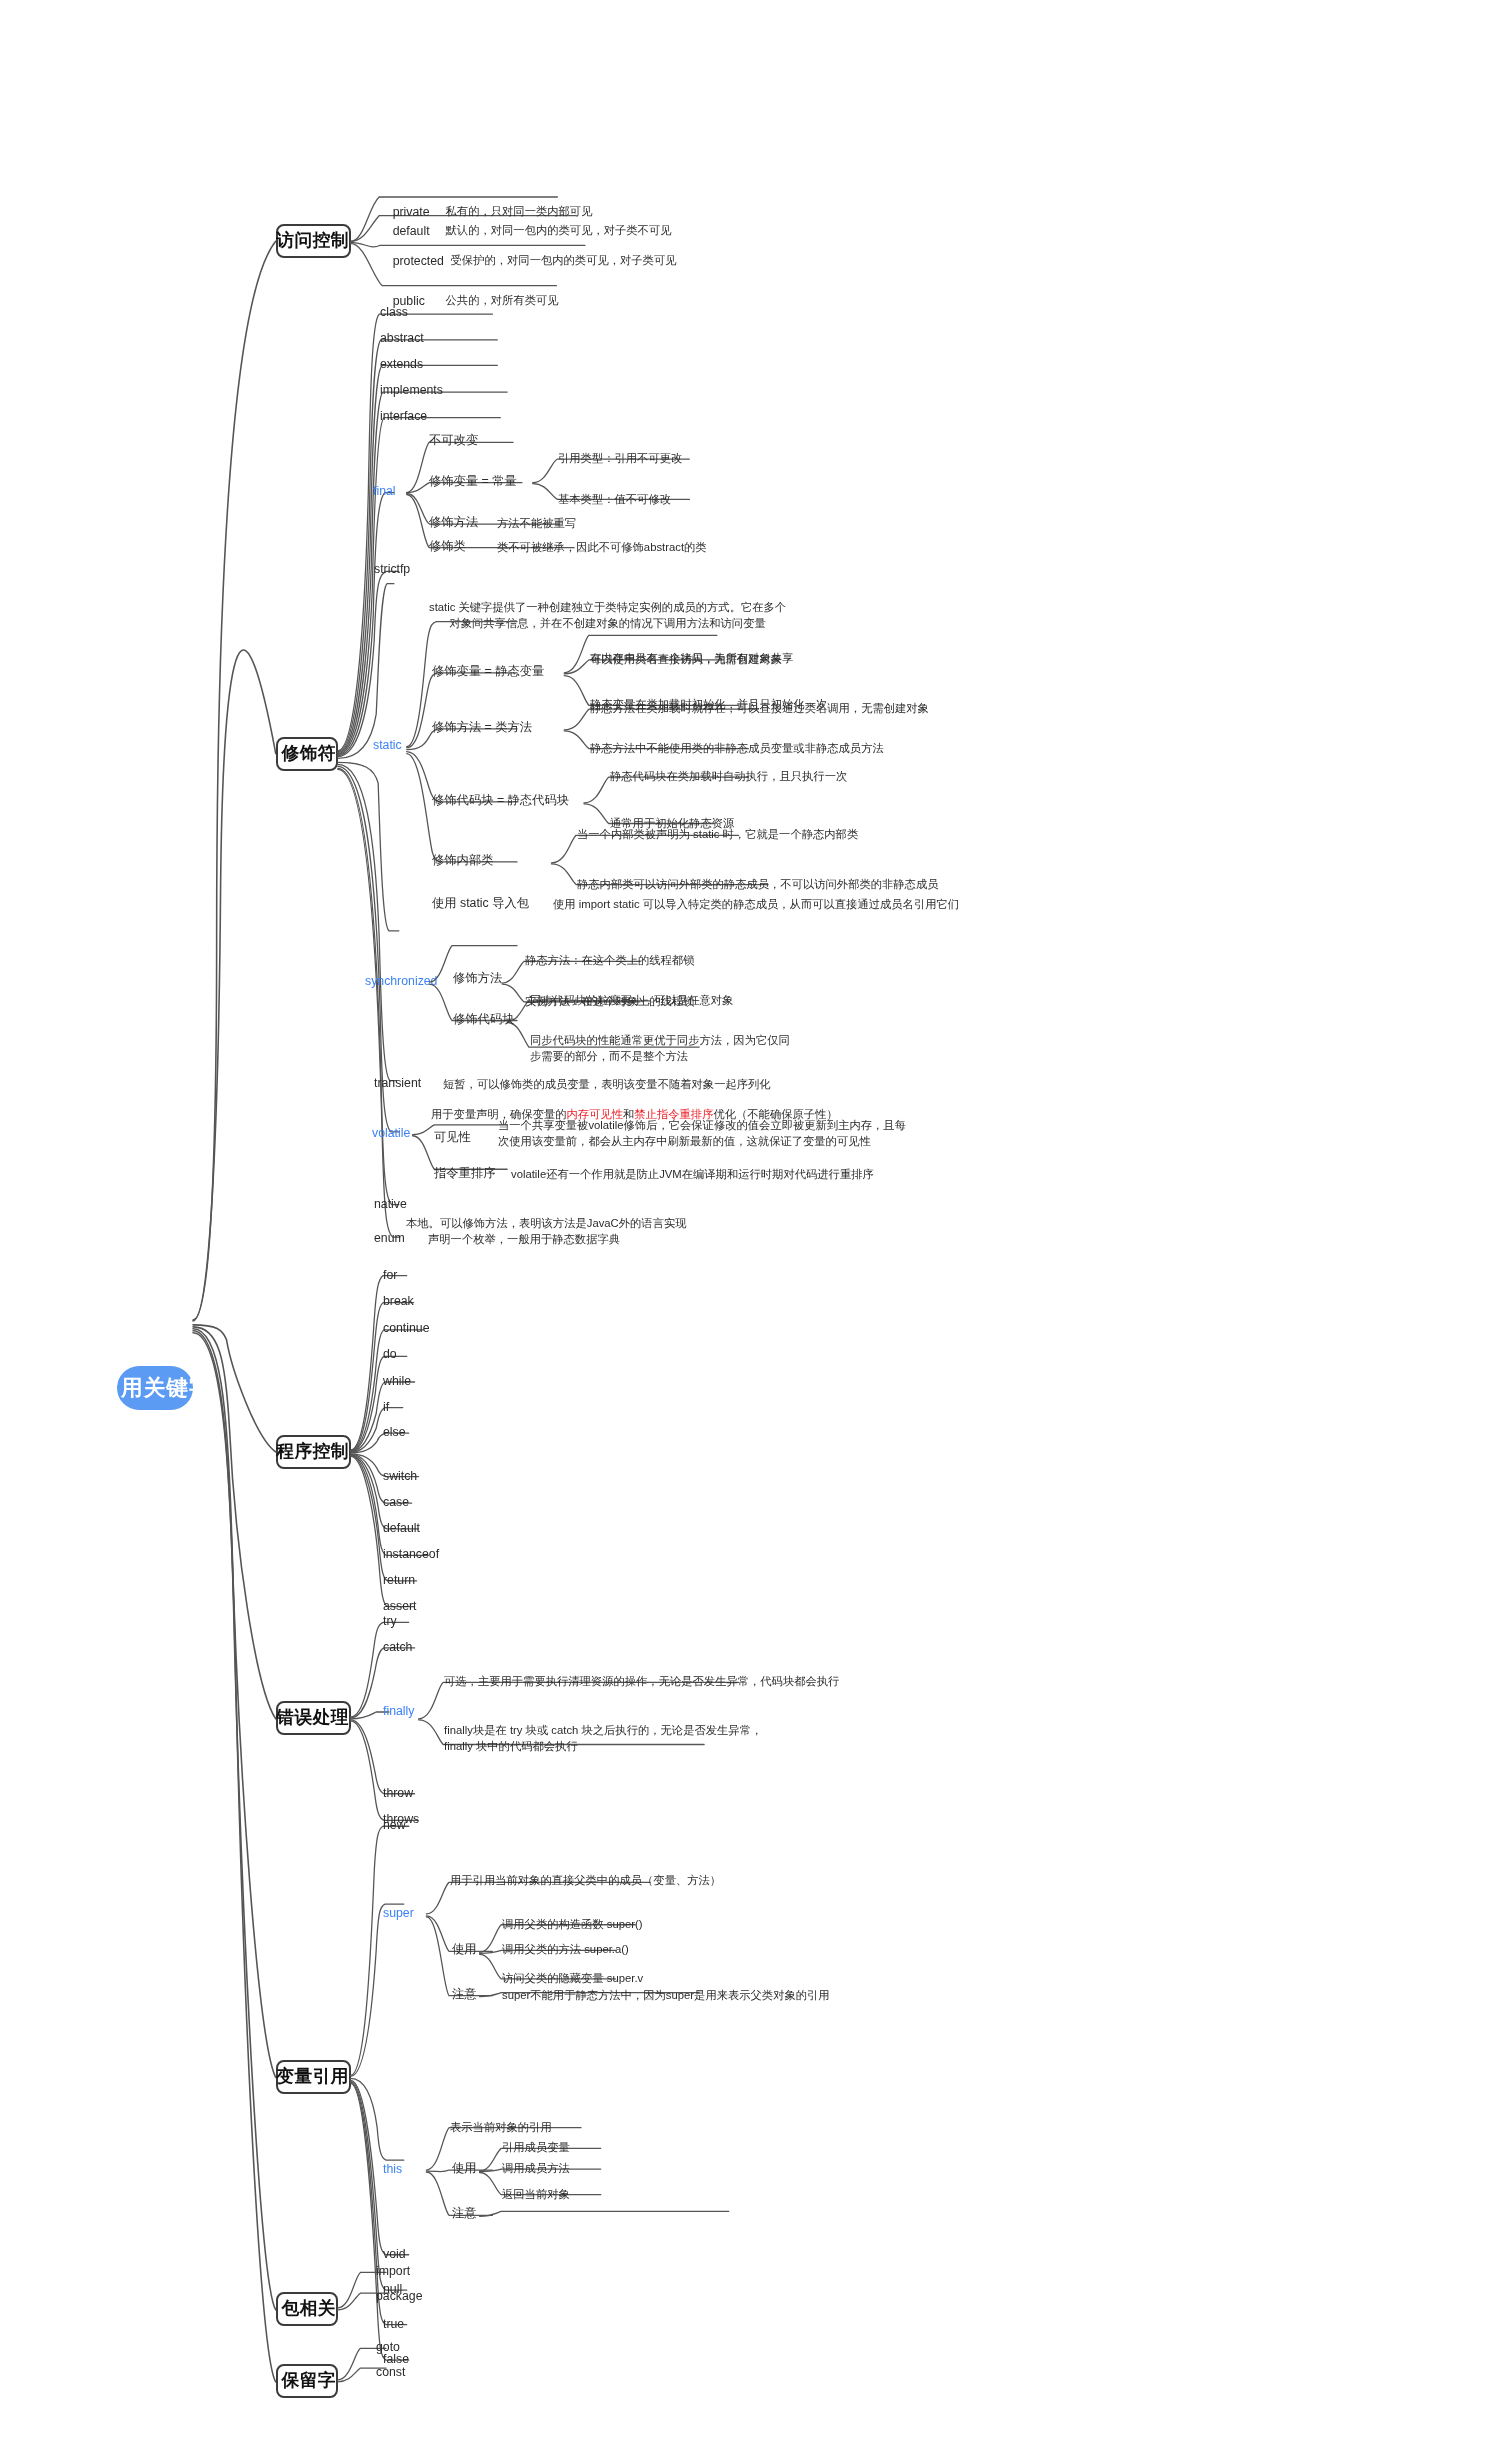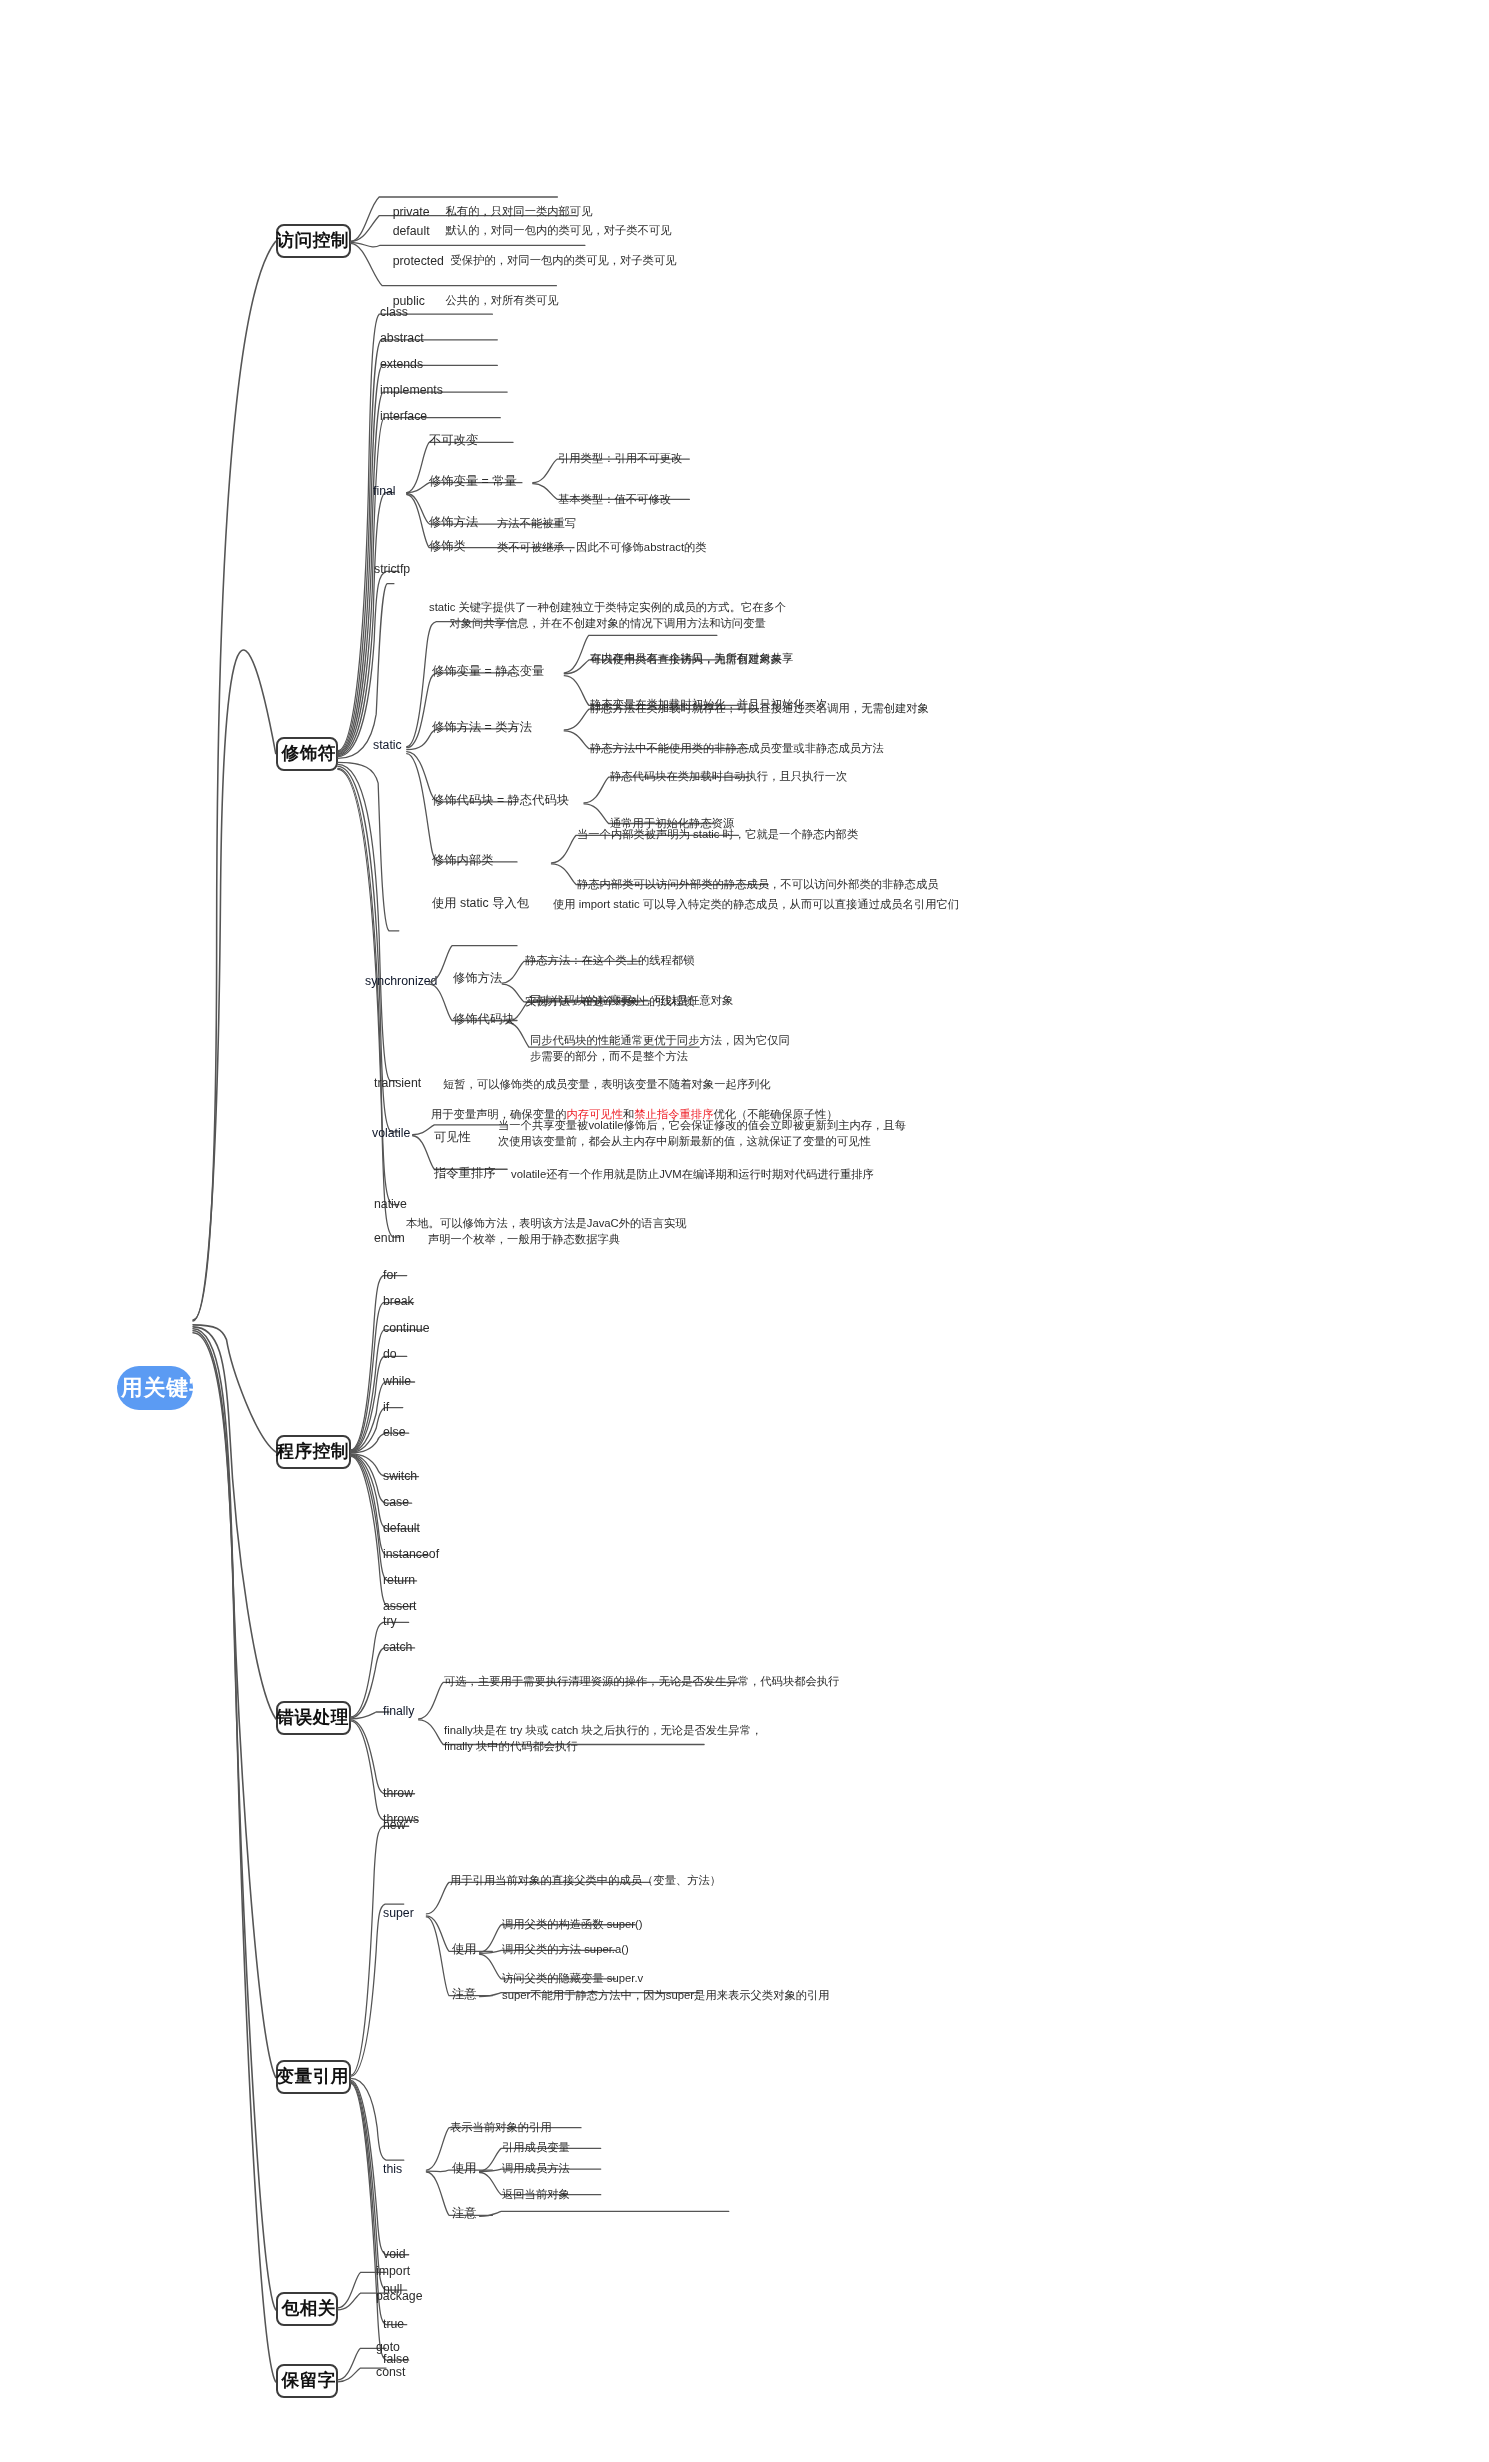--- a/index.html
+++ b/index.html
@@ -18,21 +18,21 @@
     box-shadow:0 0 0 0 rgba(0,0,0,0);
   }
   
   .l1{
     border:2.5px solid #3b3b3b;border-radius:7.9px;background:#fff;
     color:#111;font-size:17.7px;font-weight:700;letter-spacing:0.5px;
     display:flex;align-items:center;justify-content:flex-end;
   }
   
   .leaf{font-size:12.3px;color:#2b2b2b;}
-  .leaf.kw{color:#0f172a;}
+  .leaf.kw{color:#3b82f6;}
   .desc{font-size:11.3px;color:#2b2b2b;}
   .desc .hl{color:#ee1c25;}
   .mid{font-size:12.3px;color:#2b2b2b;}
 </style>
 </head>
 <body>
 
 <div id="canvas">
 
   <svg class="links" viewBox="0 0 3024 5346" preserveAspectRatio="none">

